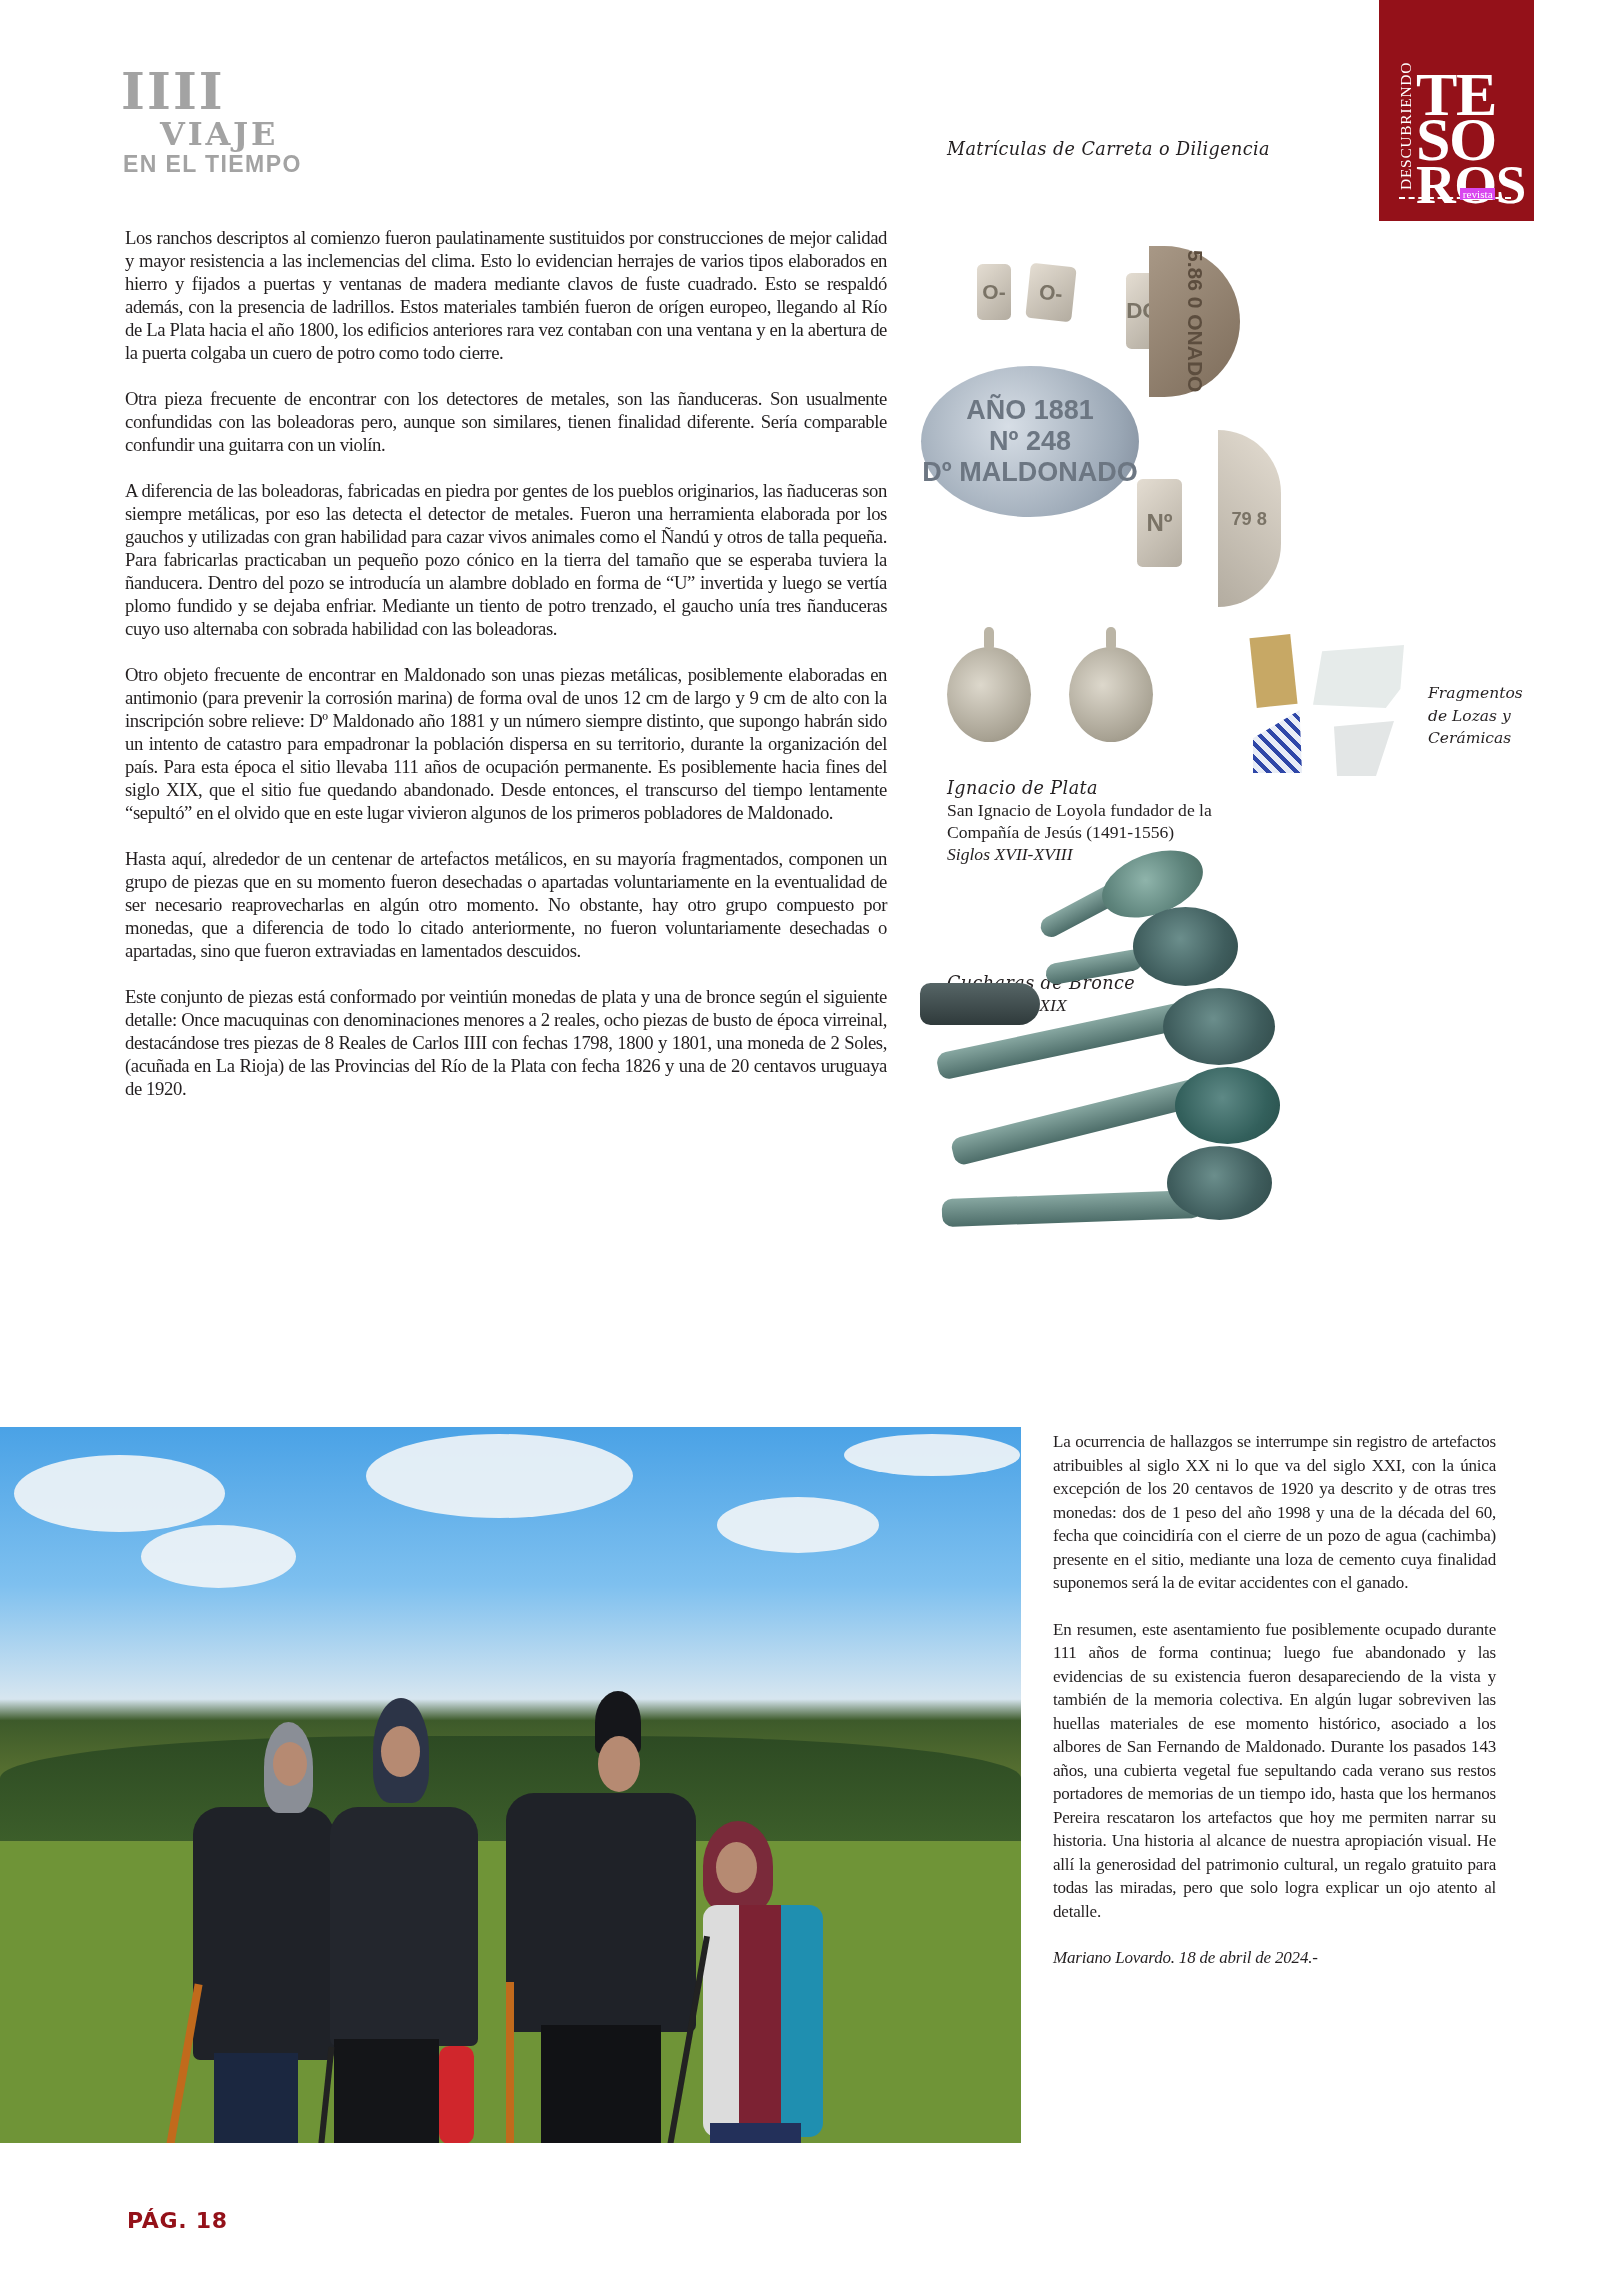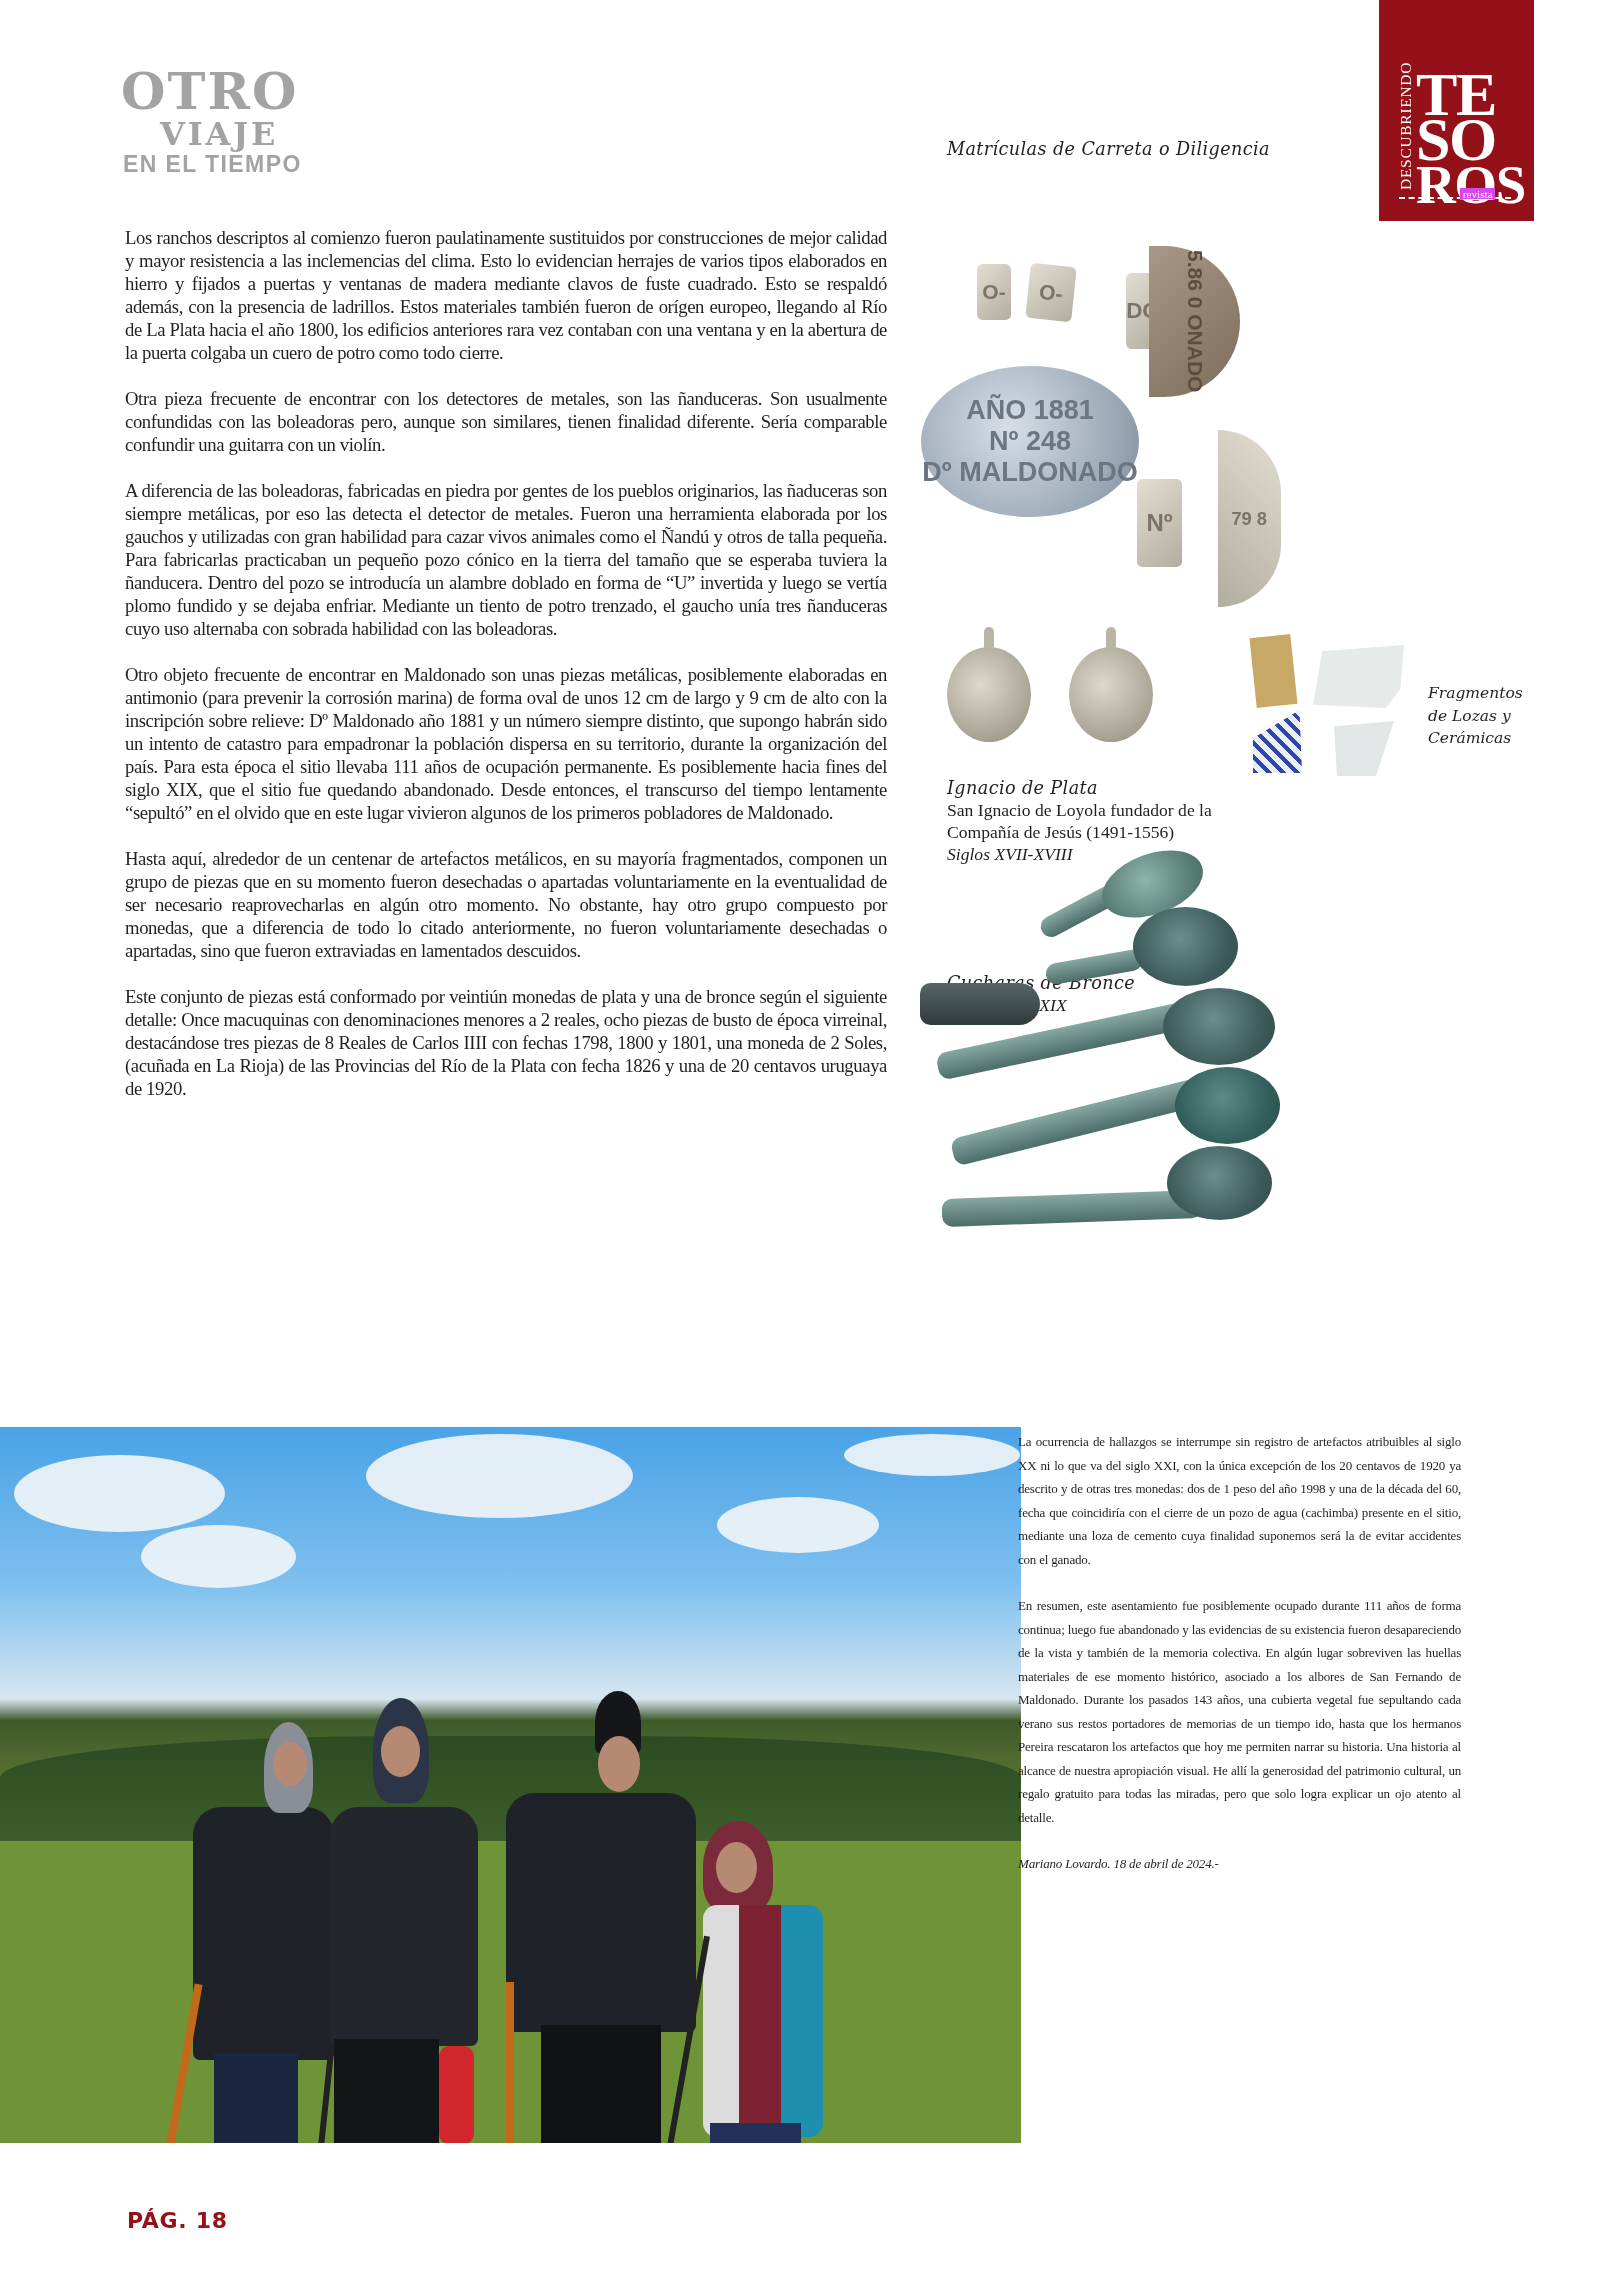--- a/index.html
+++ b/index.html
@@ -14,21 +14,21 @@
   .logo .vert{position:absolute;left:18.3px;top:70px;width:21px;height:120px;writing-mode:vertical-rl;transform:rotate(180deg);font-family:"Liberation Serif",serif;font-size:15.5px;letter-spacing:0.7px;text-align:center;}
   .logo .te,.logo .so,.logo .ros{position:absolute;font-family:"Liberation Serif",serif;font-weight:bold;font-size:62px;line-height:49px;letter-spacing:-1.4px;}
   .logo .te{left:37px;top:70px;}
   .logo .so{left:37px;top:115px;}
   .logo .ros{left:37px;top:160px;font-size:55px;}
   .logo .rev{position:absolute;left:81px;top:188px;font-size:11.2px;}
   .logo .dash{position:absolute;left:19.7px;top:197px;width:112px;border-top:2.1px dashed #fff;}
   
   .col-left{left:125px;top:226px;width:762px;font-size:18.7px;line-height:23px;text-align:justify;letter-spacing:-0.4px;font-family:"Liberation Serif",serif;}
   .col-left p{margin:0 0 23px 0;}
-  .col-right{left:1018px;top:1430px;width:443px;font-size:13px;line-height:23.5px;text-align:justify;letter-spacing:-0.2px;}
+  .col-right{left:1053px;top:1430px;width:443px;font-size:17px;line-height:23.5px;text-align:justify;letter-spacing:-0.2px;}
   .col-right p{margin:0 0 23px 0;}
   .signature{font-style:italic;}
   
   .cap-title{font-family:"DejaVu Serif",serif;font-style:italic;font-size:17.6px;line-height:22px;letter-spacing:0.4px;}
   .cap-body{font-size:18.6px;line-height:22px;}
   .cap-mat{left:947px;top:138px;width:387px;text-align:justify;}
   .cap-med{left:947px;top:777px;width:302px;}
   .cap-frag{left:1428px;top:682px;width:112px;font-family:"DejaVu Serif",serif;font-style:italic;font-size:15.5px;line-height:22.5px;}
   .cap-cuch{left:947px;top:972px;width:204px;}
   .ital{font-style:italic;}
@@ -46,21 +46,21 @@
   .medal{position:absolute;border-radius:50%;background:radial-gradient(circle at 40% 40%,#ddd8cc,#a8a293 70%,#8b8576);}
   .medal:before{content:"";position:absolute;left:50%;top:-19.7px;width:9.8px;height:24px;margin-left:-4.9px;border-radius:4.9px;background:#bbb5a6;}
   .shard{position:absolute;}
   .spoon-bowl{position:absolute;border-radius:50%;background:radial-gradient(circle at 45% 40%,#6b8e8c,#3f5d5d 60%,#2f4847);}
   .spoon-handle{position:absolute;height:21px;background:linear-gradient(180deg,#87a7a1,#4d6d69);border-radius:10.5px;transform-origin:left center;}
   .page-num{left:127px;top:2208px;font-family:"DejaVu Sans",sans-serif;font-weight:bold;font-size:22px;color:#941119;letter-spacing:0.7px;}
 </style>
 </head>
 <body>
 
-<div class="abs hdr-otro">OTRO</div>
+<div class="abs hdr-otro">IIII</div>
 <div class="abs hdr-viaje">VIAJE</div>
 <div class="abs hdr-tiempo">EN EL TIEMPO</div>
 
 <div class="abs logo">
   <div class="vert">DESCUBRIENDO</div>
   <div class="te">TE</div>
   <div class="so">SO</div>
   <div class="ros">ROS</div>
   <div class="dash"></div>
   <div class="rev" style="background:#d946ef;padding:0 2.8px;text-decoration:underline;">revista</div>

